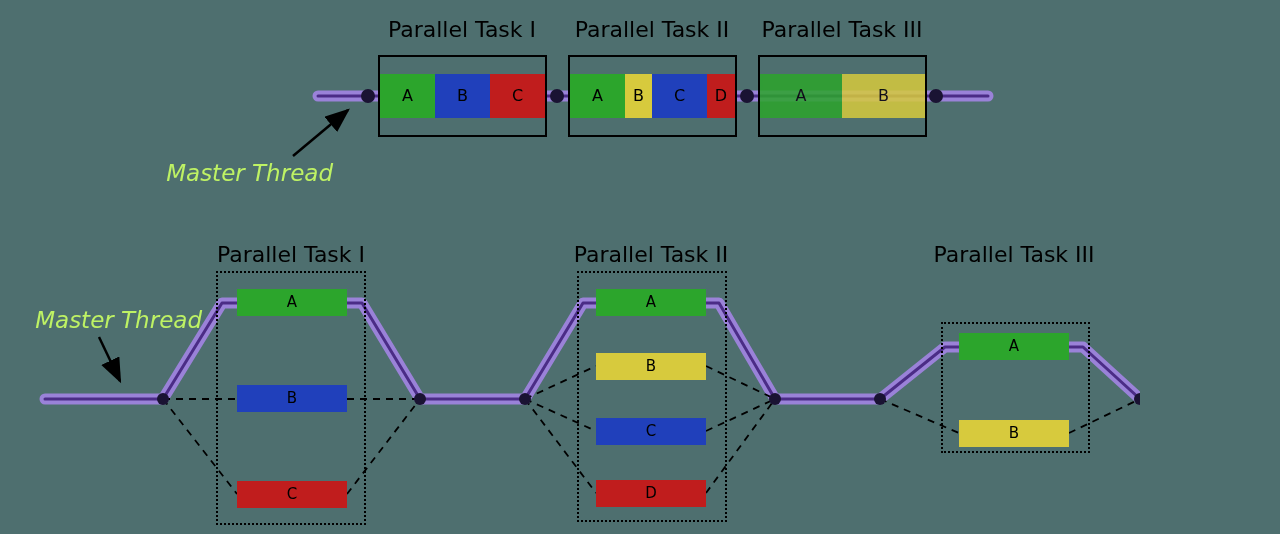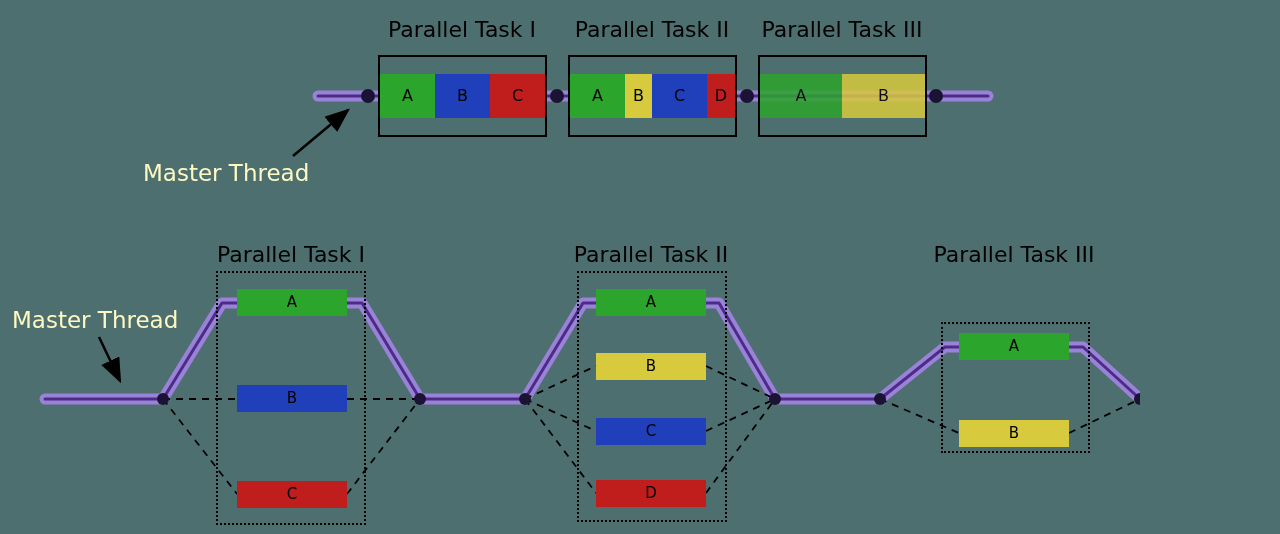--- a/index.html
+++ b/index.html
@@ -1,21 +1,21 @@
 <!DOCTYPE html>
 <html style="--bg: #4e6f6f; --green: #2ca52c; --blue: #2040bb; --red: #c01d1d; --yellow: #d7ca3d; --thread-outer: #9a82d8; --thread-inner: #4b2c86; --dot: #1a1333; --line: #000000; --text: #000000;"><head>
 <meta charset="utf-8">
 <style>
   * { margin:0; padding:0; box-sizing:border-box; }
   html,body { background:var(--bg,#4e6f6f); }
   body { font-family:"DejaVu Sans", sans-serif; color:#000; }
   .canvas { position:relative; width:1140px; height:534px; background:var(--bg,#4e6f6f); overflow:hidden; }
   svg.lines { position:absolute; left:0; top:0; }
   .title { position:absolute; text-align:center; font-size:22px; color:#000; white-space:nowrap; }
-  .mlabel { position:absolute; text-align:left; font-size:23px; color:#fef9c3; white-space:nowrap; }
+  .mlabel { position:absolute; text-align:right; font-size:23px; color:#bef264; white-space:nowrap;font-style:italic; }
   .solid-box { position:absolute; border:2px solid #000; background:transparent; }
   .dotted-box { position:absolute; border:2px dotted #000; background:transparent; }
   .seg { position:absolute; height:44px; line-height:44px; top:74px; text-align:center; font-size:16px; color:#000; }
   .bar { position:absolute; width:110px; height:27px; line-height:27px; text-align:center; font-size:15px; color:#000; }
   .translucent { opacity:.85; }
   .thread-outer { stroke:var(--thread-outer,#9a82d8); stroke-width:11; fill:none; stroke-linecap:round; stroke-linejoin:round; }
   .thread-inner { stroke:var(--thread-inner,#4b2c86); stroke-width:3; fill:none; stroke-linecap:round; stroke-linejoin:round; }
   .dashed { stroke:#000; stroke-width:1.8; stroke-dasharray:7 6; fill:none; }
   .dot { fill:var(--dot,#1a1333); }
   .arrow { stroke:#000; stroke-width:2.5; }

